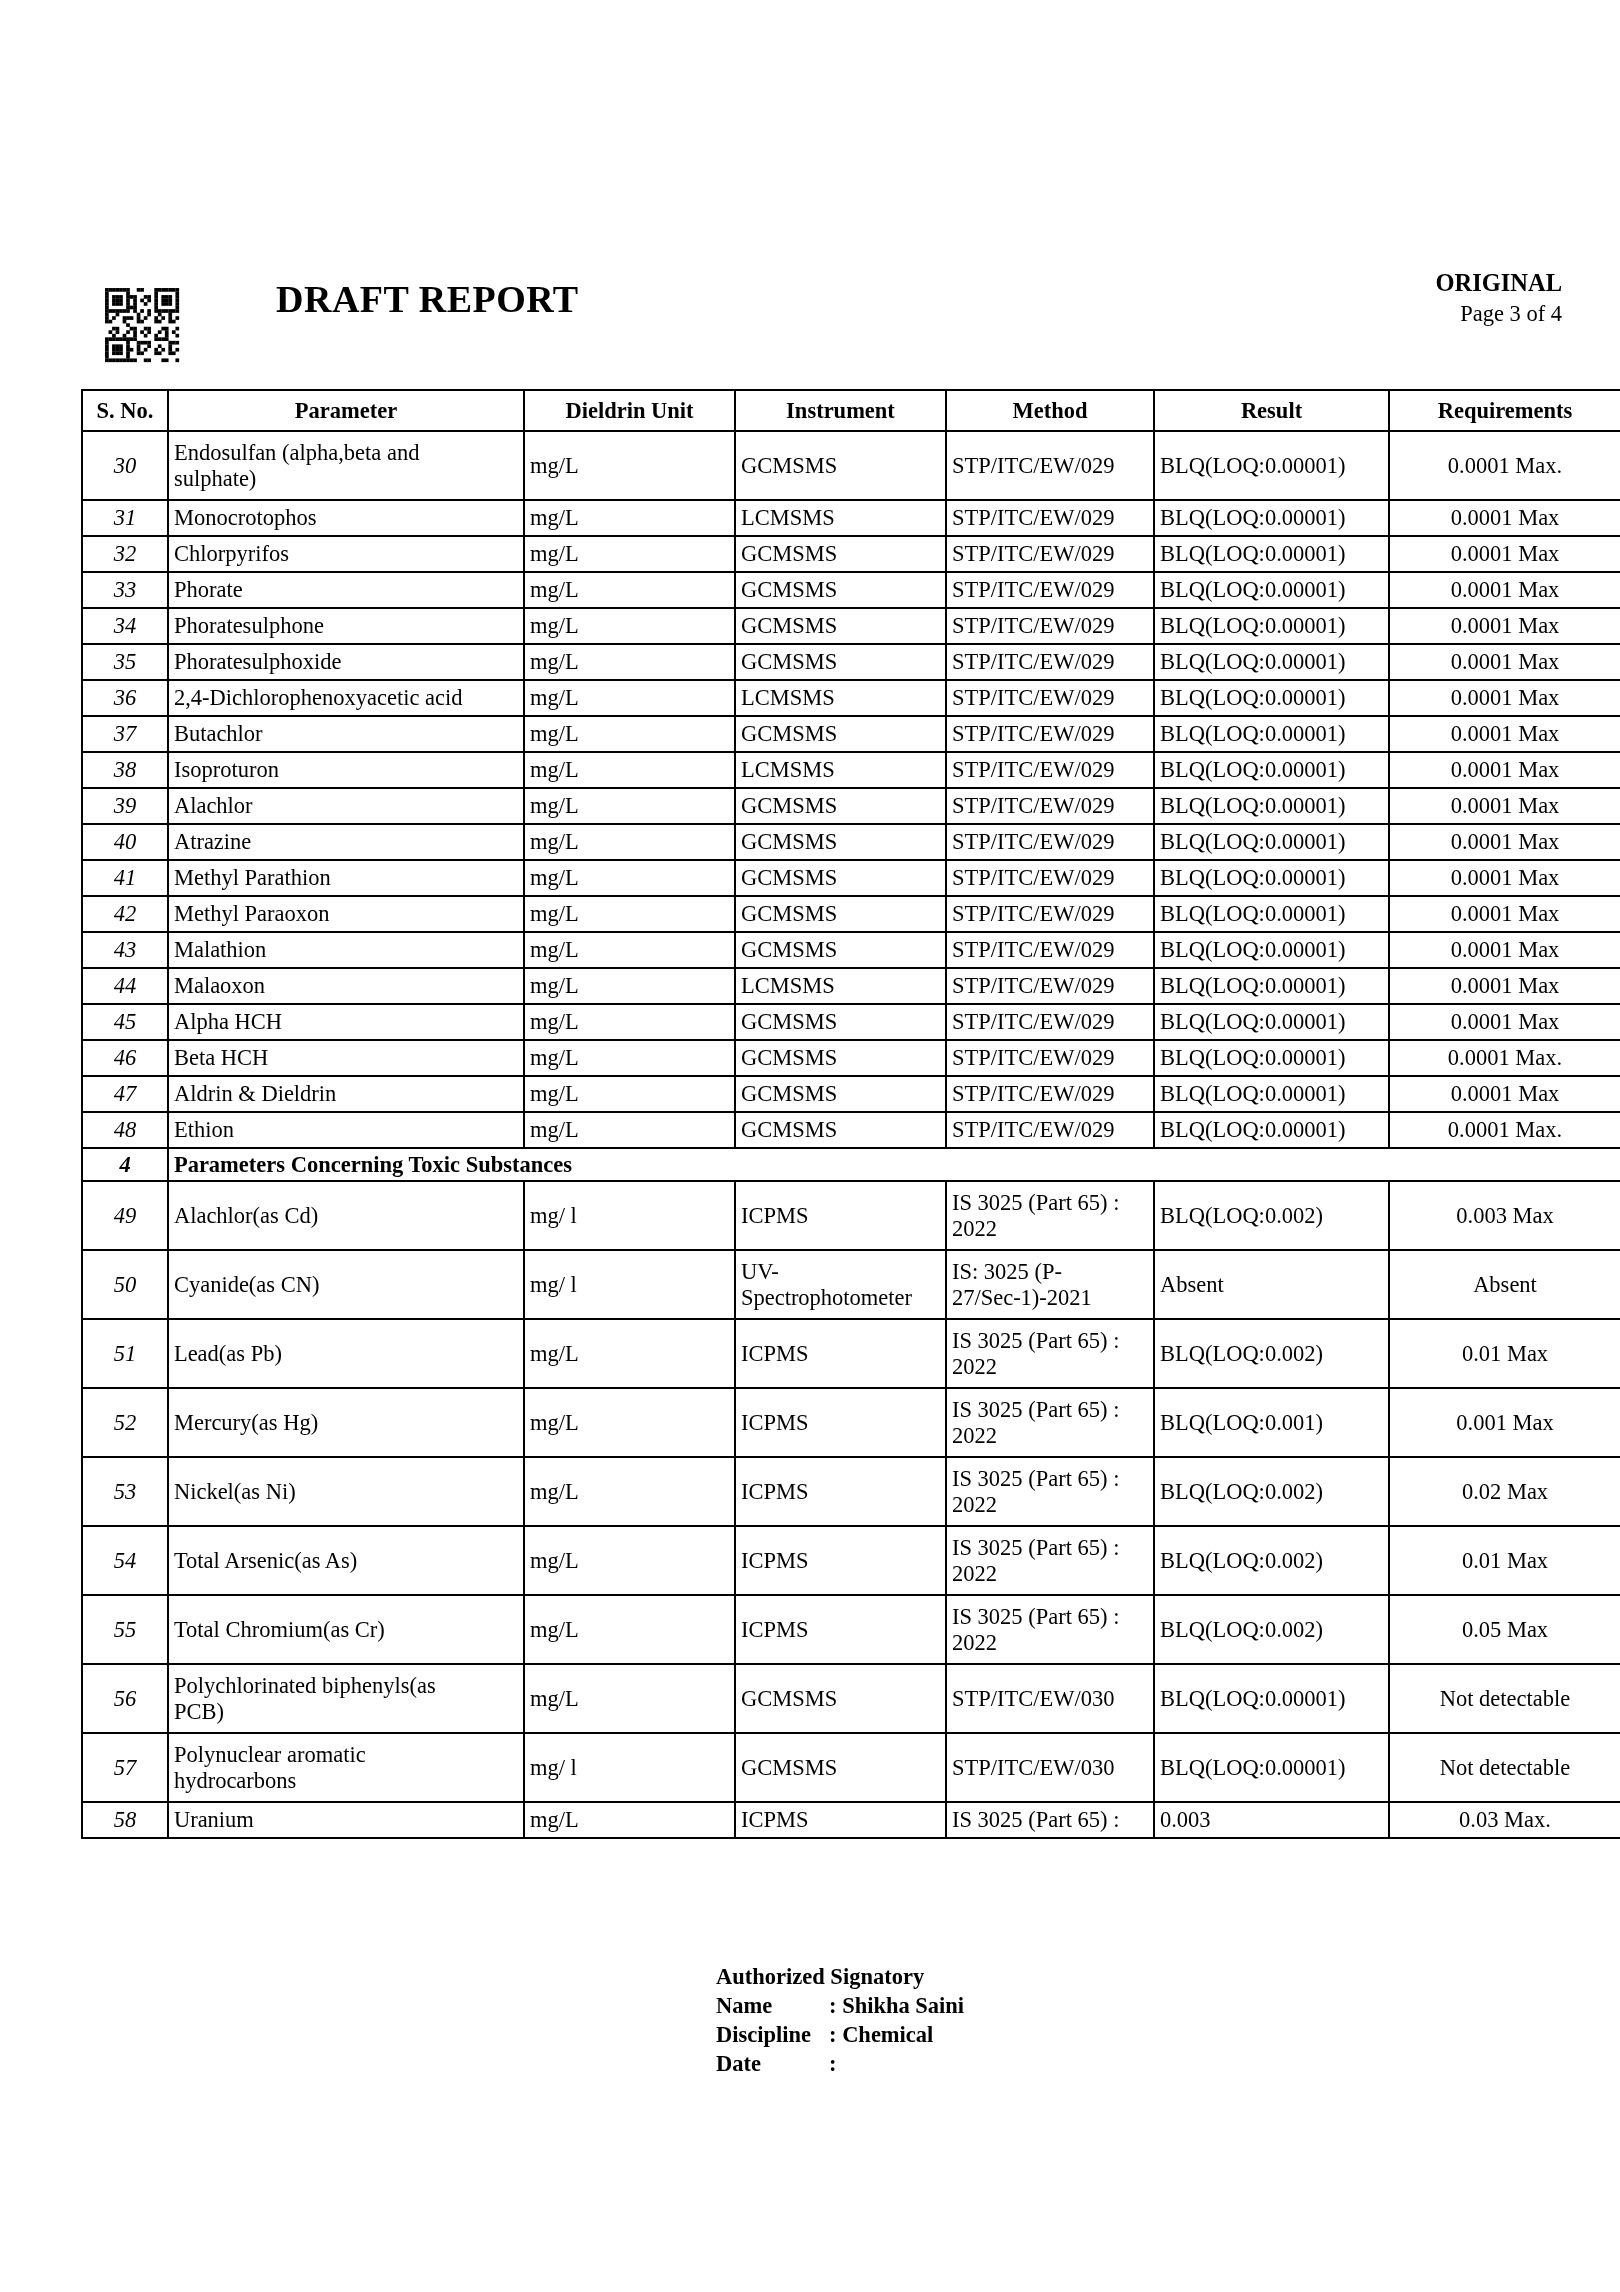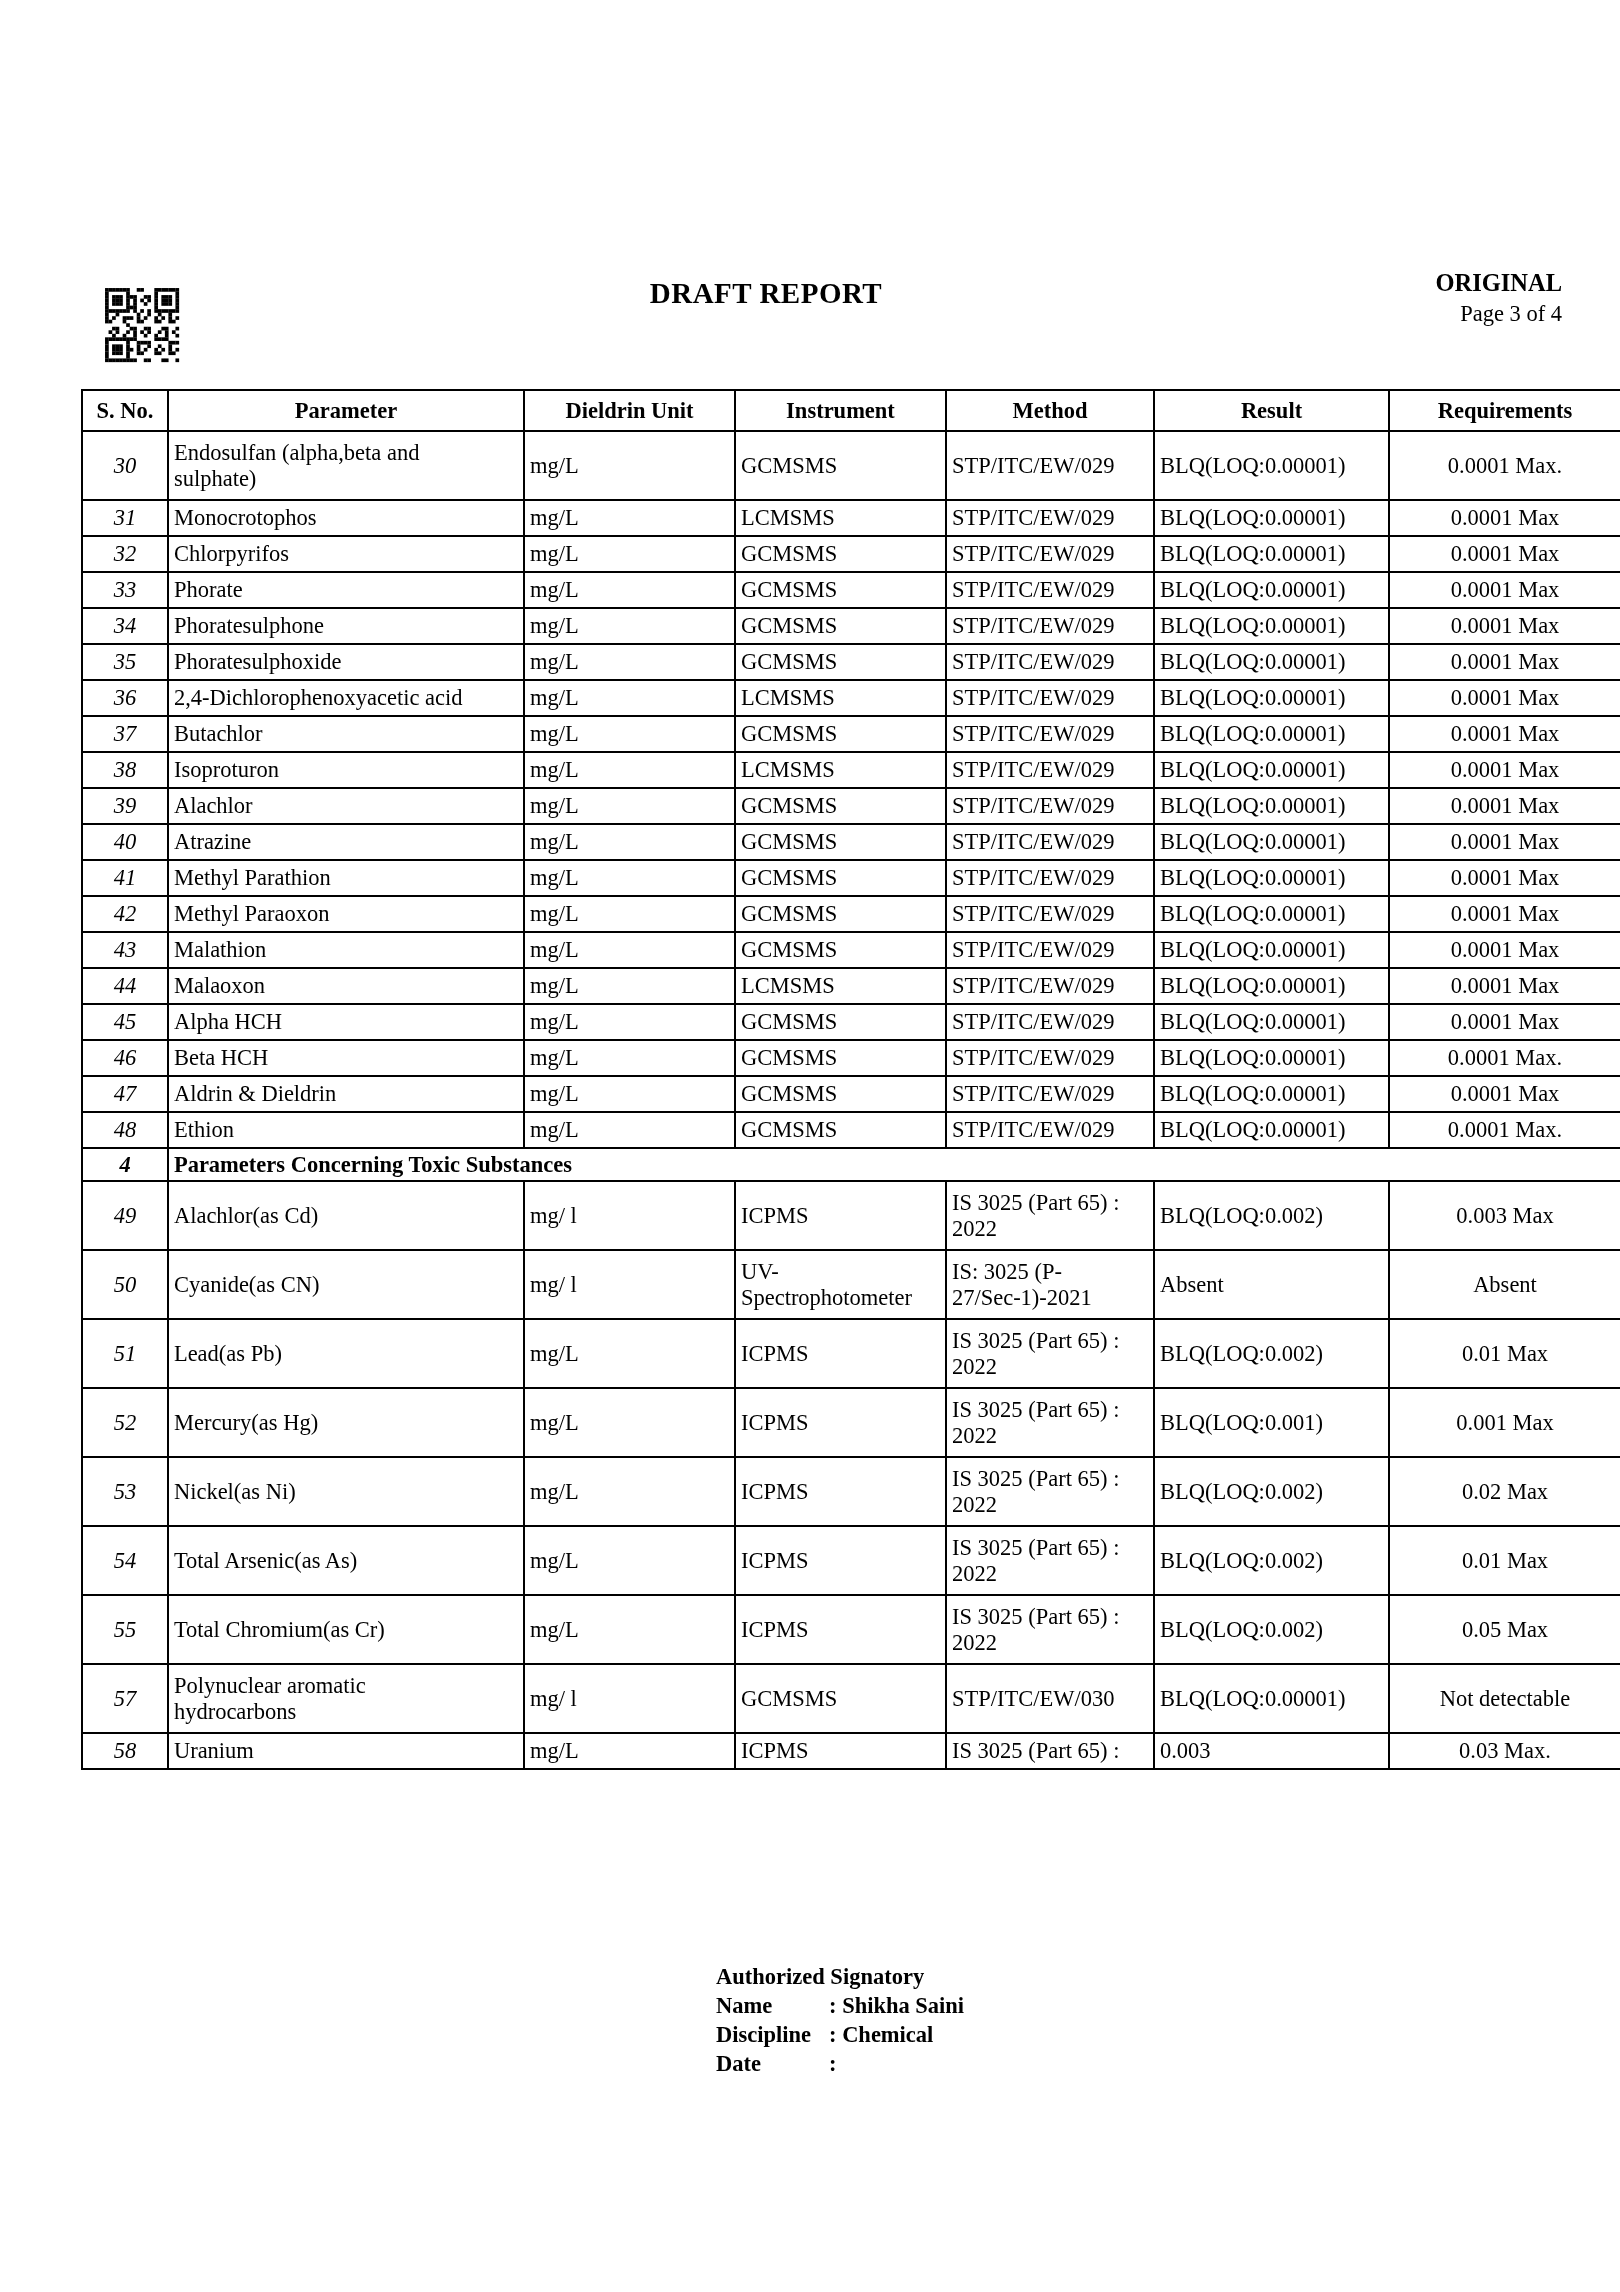--- a/index.html
+++ b/index.html
@@ -3,21 +3,21 @@
 <meta charset="utf-8">
 <style>
   * { margin:0; padding:0; box-sizing:border-box; }
   body { background:#888; font-family:"Liberation Serif","DejaVu Serif",serif; }
   .page {
     position:relative; width:1620px; height:2293px; background:#ffffff;
     margin:0 auto; color:#000; overflow:hidden;
   }
   .doc-title {
     position:absolute; top:277px; left:276px; width:980px;
-    text-align:center; font-size:29px; font-weight:bold; letter-spacing:0.5px;
+    font-size:38px; font-weight:bold; letter-spacing:0.5px;
   }
   .copy-block {
     position:absolute; top:267px; right:58px; text-align:right; line-height:1.3;
   }
   .copy-label { font-size:24.5px; font-weight:bold; }
   .page-number { font-size:22.5px; }
   .qr { position:absolute; top:281px; left:98px; width:88px; height:88px; }
   .qr svg { width:88px; height:88px; display:block; }
 
   table.report {
@@ -538,20 +538,30 @@
           <td class="c-sno">55</td>
           <td class="c-par">Total Chromium(as Cr)</td>
           <td class="c-unit">mg/L</td>
           <td class="c-inst">ICPMS</td>
           <td class="c-meth">IS 3025 (Part 65) :
 2022</td>
           <td class="c-res">BLQ(LOQ:0.002)</td>
           <td class="c-req">0.05 Max</td>
         </tr>
         <tr class="tall">
+          <td class="c-sno">56</td>
+          <td class="c-par">Polychlorinated biphenyls(as
+PCB)</td>
+          <td class="c-unit">mg/L</td>
+          <td class="c-inst">GCMSMS</td>
+          <td class="c-meth">STP/ITC/EW/030</td>
+          <td class="c-res">BLQ(LOQ:0.00001)</td>
+          <td class="c-req">Not detectable</td>
+        </tr>
+        <tr class="tall">
           <td class="c-sno">57</td>
           <td class="c-par">Polynuclear aromatic
 hydrocarbons</td>
           <td class="c-unit">mg/ l</td>
           <td class="c-inst">GCMSMS</td>
           <td class="c-meth">STP/ITC/EW/030</td>
           <td class="c-res">BLQ(LOQ:0.00001)</td>
           <td class="c-req">Not detectable</td>
         </tr>
         <tr class="std">

